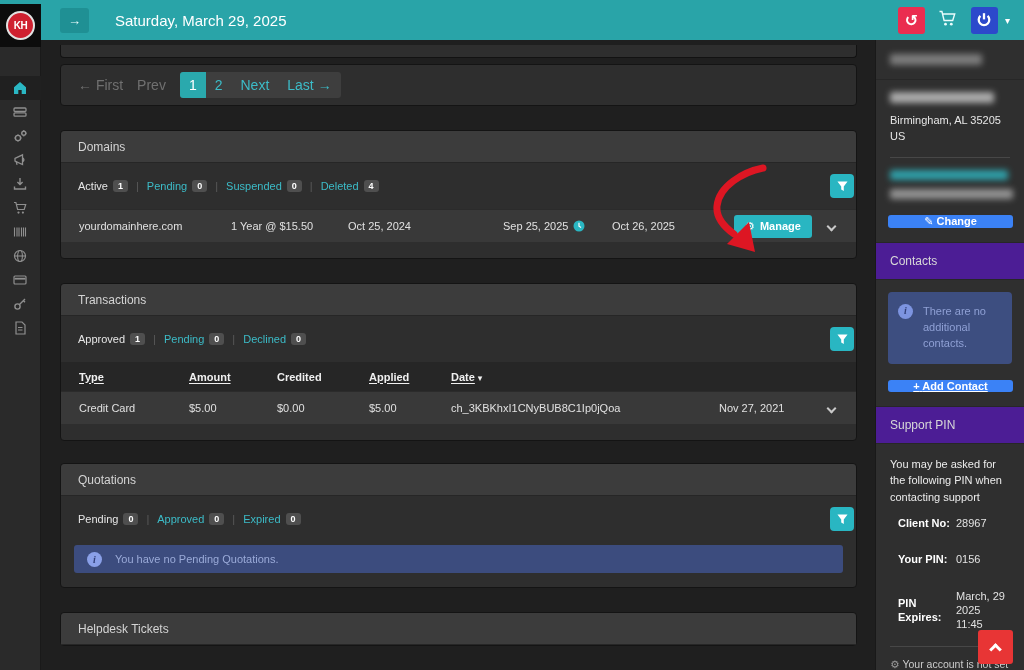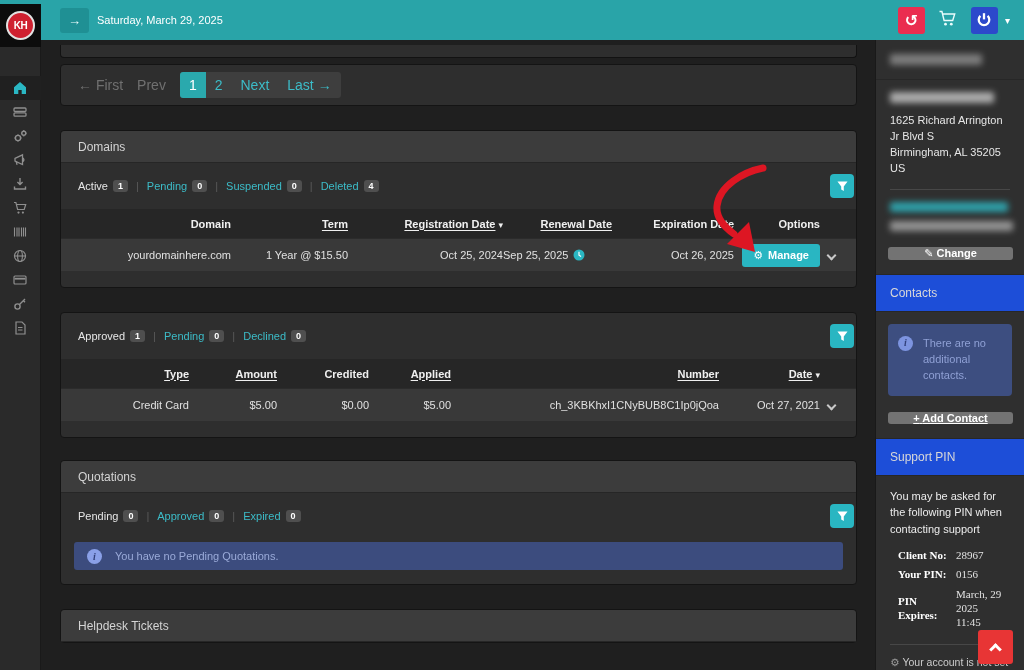--- a/index.html
+++ b/index.html
@@ -4,38 +4,38 @@
 <style>
   * { margin:0; padding:0; box-sizing:border-box; }
   html,body { width:1024px; height:670px; overflow:hidden; }
   body { background:#1f1f1f; font-family:"Liberation Sans","DejaVu Sans",sans-serif; position:relative; }
 
   
   .topbar { position:absolute; left:0; top:0; width:1024px; height:40px; background:#29a4a8; display:flex; align-items:center; z-index:20; }
   .logo-box { position:absolute; left:0; top:4px; width:41px; height:43px; background:#0c0c0c; display:flex; align-items:center; justify-content:center; z-index:25; }
   .logo-circle { width:29px; height:29px; border-radius:50%; background:#cf2030; border:2px solid #e2e2e2; color:#fff; font-size:10px; font-weight:bold; display:flex; align-items:center; justify-content:center; letter-spacing:-0.5px; }
   .nav-toggle { margin-left:60px; width:29px; height:25px; background:#1f9094; border-radius:3px; color:#eafcfc; font-size:13px; display:flex; align-items:center; justify-content:center; cursor:pointer; }
-  .topbar-date { margin-left:8px; color:#fff; font-size:11px; }
+  .topbar-date { margin-left:26px; color:#fff; font-size:15px; }
   .topbar-spacer { flex:1; }
   .tb-btn { width:27px; height:27px; border-radius:3px; display:flex; align-items:center; justify-content:center; cursor:pointer; }
   .tb-red { background:#ea2d50; color:#fff; font-size:16px; font-weight:bold; }
   .tb-cart { margin:0 13px; }
   .tb-blue { background:#2c49cb; }
   .tb-caret { color:#fff; font-size:10px; margin:0 14px 0 7px; }
 
   
   .leftnav { position:absolute; left:0; top:43px; bottom:0; width:41px; background:#2a2a2a; display:flex; flex-direction:column; align-items:center; padding-top:33px; z-index:15; border-right:1px solid #1a1a1a; }
   .nav-item { width:41px; height:24px; display:flex; align-items:center; justify-content:center; cursor:pointer; }
   .nav-item.active { background:#202020; }
   .nav-item svg { display:block; }
 
   
   .main { position:absolute; left:41px; top:40px; right:149px; bottom:0; background:#1f1f1f; padding:0 18px 0 19px; overflow:hidden; }
   .panel-stub { height:13px; margin-top:5px; background:#2e2e2e; border:1px solid #121212; border-top:none; border-radius:0 0 4px 4px; }
-  .panel { background:#2e2e2e; border:1px solid #141414; border-radius:4px; margin-top:24px; position:relative;text-align:right; }
+  .panel { background:#2e2e2e; border:1px solid #141414; border-radius:4px; margin-top:24px; position:relative; }
   .panel-header { height:32px; background:#3c3c3c; border-bottom:1px solid #262626; border-radius:4px 4px 0 0; display:flex; align-items:center; padding:0 17px; color:#d4d4d4; font-size:12px; }
 
   .pagination-panel { margin-top:6px; height:42px; background:#2e2e2e; border:1px solid #141414; border-radius:4px; display:flex; align-items:center; padding:0 17px; font-size:14px; }
   .pg-link { color:#707070; margin-right:14px; cursor:pointer; }
   .pg-group { display:flex; background:#3e3e3e; border-radius:3px; overflow:hidden; }
   .pg-item { padding:5px 9px; color:#3cbcc8; cursor:pointer; }
   .pg-item.active { background:#2aa9ad; color:#fff; }
 
   .filter-row { display:flex; align-items:center; padding:11px 2px 11px 17px; font-size:11px; }
   .filt { display:flex; align-items:center; gap:5px; cursor:pointer; }
@@ -58,31 +58,31 @@
   .manage-btn { display:inline-flex; align-items:center; gap:5px; background:#29b6c2; color:#fff; font-size:11px; font-weight:bold; border-radius:3px; padding:5px 11px; cursor:pointer; }
   .manage-btn .gear { font-size:11px; }
 
   .info-banner { margin:3px 13px 14px 13px; height:28px; background:#3c4c7e; border-radius:3px; display:flex; align-items:center; padding:0 13px; gap:13px; color:#9aaad8; font-size:11px; }
   .info-dot { width:15px; height:15px; min-width:15px; border-radius:50%; background:#8aa0e8; color:#32407a; font-size:10px; font-weight:bold; font-family:"Liberation Serif","DejaVu Serif",serif; display:flex; align-items:center; justify-content:center; font-style:italic; }
 
   .red-arrow { position:absolute; left:636px; top:120px; z-index:30; pointer-events:none; }
 
   
   .rightbar { position:absolute; right:0; top:40px; bottom:0; width:149px; background:#2f2f2f; border-left:1px solid #191919; display:flex; flex-direction:column; overflow:hidden; z-index:10; }
-  .rb-header { background:#1d4ed8; padding:11px 14px; font-size:12px; color:#d8d8d8; border-top:1px solid #272727; border-bottom:1px solid #272727; }
+  .rb-header { background:#4c1d95; padding:11px 14px; font-size:12px; color:#d8d8d8; border-top:1px solid #272727; border-bottom:1px solid #272727; }
   .redact { filter:blur(3px); border-radius:2px; opacity:0.85; }
   .rb-clientno { padding:14px; }
   .rb-info { padding:12px 14px 14px 14px; }
   .addr { font-size:11px; color:#e6e6e6; line-height:1.45; }
   .rb-divider { border-top:1px solid #474747; margin:12px 0; }
-  .rb-btn { display:block; margin:2px 12px 14px 12px; height:25px; background:#737373; border:none; border-radius:3px; color:#fff; font-size:11px; font-weight:bold; width:125px; cursor:pointer; font-family:inherit; }
+  .rb-btn { display:block; margin:2px 12px 14px 12px; height:25px; background:#3b82f6; border:none; border-radius:3px; color:#fff; font-size:11px; font-weight:bold; width:125px; cursor:pointer; font-family:inherit; }
   .rb-infobox { margin:12px; background:#3d4e80; border-radius:4px; padding:12px 10px; display:flex; gap:10px; align-items:flex-start; color:#8fa0d4; font-size:11px; line-height:1.45; }
   .pin-body { padding:12px 14px 10px 14px; }
   .pin-desc { font-size:11px; color:#ececec; line-height:1.5; }
-  .pin-grid { display:grid; grid-template-columns:58px 1fr; row-gap:5px; margin:11px 0 0 8px; align-items:center; font-size:11px;font-family:Liberation Serif, serif; }
+  .pin-grid { display:grid; grid-template-columns:58px 1fr; row-gap:22px; margin:11px 0 0 8px; align-items:center; font-size:11px; }
   .pin-grid .k { font-weight:bold; color:#fff; line-height:1.3; }
   .pin-grid .v { color:#e2e2e2; line-height:1.3; }
   .auto-note { border-top:1px solid #474747; margin:4px 14px 0 14px; padding:10px 0; font-size:10.5px; color:#cccccc; line-height:1.45; }
   .auto-note .gear-g { color:#9a9a9a; margin-right:3px; }
 
   .scroll-top { position:absolute; right:11px; bottom:6px; width:35px; height:34px; background:#e83535; border-radius:3px; display:flex; align-items:center; justify-content:center; cursor:pointer; z-index:40; }
   .scroll-top .chev-up { width:9px; height:9px; border-left:3px solid #fff; border-top:3px solid #fff; transform:rotate(45deg); margin-top:4px; }
 </style>
 </head>
 <body>
@@ -220,29 +220,20 @@
         <span class="filt-sep">|</span>
       <span class="filt">
         <span class="lbl">Deleted</span>
         <span class="badge">4</span>
       </span>
       <span class="filter-btn">
         <svg width="11" height="11" viewBox="0 0 12 12">
             <path d="M0.5 0.5h11L7.4 6v5L4.6 9.3V6Z" fill="#fff"></path>
           </svg>
       </span>
-    </div>
-    <div class="tbl-head dom-grid">
-      <span>Domain</span>
-      <span class="u">Term</span>
-      <span><span class="u">Registration Date</span><span class="sort-caret">▾</span></span>
-      <span class="u">Renewal Date</span>
-      <span>Expiration Date</span>
-      <span>Options</span>
-      <span></span>
     </div>
     <div class="tbl-row dom-grid">
       <span>yourdomainhere.com</span>
       <span>1 Year @ $15.50</span>
       <span>Oct 25, 2024</span>
       <span class="cell-flex">
         <span>Sep 25, 2025</span>
         <svg width="12" height="12" viewBox="0 0 12 12">
             <circle cx="6" cy="6" r="5.5" fill="#2ab7c3"></circle>
             <path d="M6 2.8v3.4l2.1 1.2" stroke="#fff" stroke-width="1.2" fill="none"></path>
@@ -259,20 +250,21 @@
     </div>
     <div class="panel-bottom-pad"></div>
   </div>
 
   <svg class="red-arrow" width="100" height="100" viewBox="0 0 100 100">
     <path d="M86 8 C 66 12, 42 26, 40 46 C 39 56, 46 66, 57 74" stroke="#dd1623" stroke-width="7" fill="none" stroke-linecap="round"></path>
     <polygon points="78,92 50,84 72,62" fill="#dd1623"></polygon>
   </svg>
 
   <div class="panel">
+    <div class="panel-header">Transactions</div>
     <div class="filter-row">
       <span class="filt">
         <span class="lbl-on">Approved</span>
         <span class="badge">1</span>
       </span>
         <span class="filt-sep">|</span>
       <span class="filt">
         <span class="lbl">Pending</span>
         <span class="badge">0</span>
       </span>
@@ -285,31 +277,30 @@
         <svg width="11" height="11" viewBox="0 0 12 12">
             <path d="M0.5 0.5h11L7.4 6v5L4.6 9.3V6Z" fill="#fff"></path>
           </svg>
       </span>
     </div>
     <div class="tbl-head trx-grid">
       <span class="u">Type</span>
       <span class="u">Amount</span>
       <span>Credited</span>
       <span class="u">Applied</span>
-      <span class="u">Number</span>
       <span><span class="u">Date</span><span class="sort-caret">▾</span></span>
       <span></span>
     </div>
     <div class="tbl-row trx-grid">
       <span>Credit Card</span>
       <span>$5.00</span>
       <span>$0.00</span>
       <span>$5.00</span>
       <span>ch_3KBKhxI1CNyBUB8C1Ip0jQoa</span>
-      <span>Oct 27, 2021</span>
+      <span>Nov 27, 2021</span>
       <span class="chev"></span>
     </div>
     <div class="panel-bottom-pad"></div>
   </div>
 
   <div class="panel" style="margin-top:22px;">
     <div class="panel-header">Quotations</div>
     <div class="filter-row">
       <span class="filt">
         <span class="lbl-on">Pending</span>
@@ -342,21 +333,20 @@
 
   </div>
 </div>
 
 <div class="rightbar">
   <div class="rb-clientno">
     <div class="redact" style="width:92px;height:11px;background:#8a8a8a;"></div>
   </div>
   <div class="rb-info" style="border-top:1px solid #272727;">
     <div class="redact" style="width:104px;height:11px;background:#c2c2c2;margin-bottom:10px;"></div>
-    <div class="addr">1625 Richard Arrington Jr Blvd S</div>
     <div class="addr">Birmingham, AL 35205 US</div>
     <div class="rb-divider"></div>
     <div class="redact" style="width:118px;height:10px;background:#2fb3be;margin-bottom:9px;"></div>
     <div class="redact" style="width:123px;height:10px;background:#a5a5a5;"></div>
   </div>
   <button class="rb-btn">
     <span>✎</span>
     <span>Change</span>
   </button>
   <div class="rb-header">Contacts</div>

